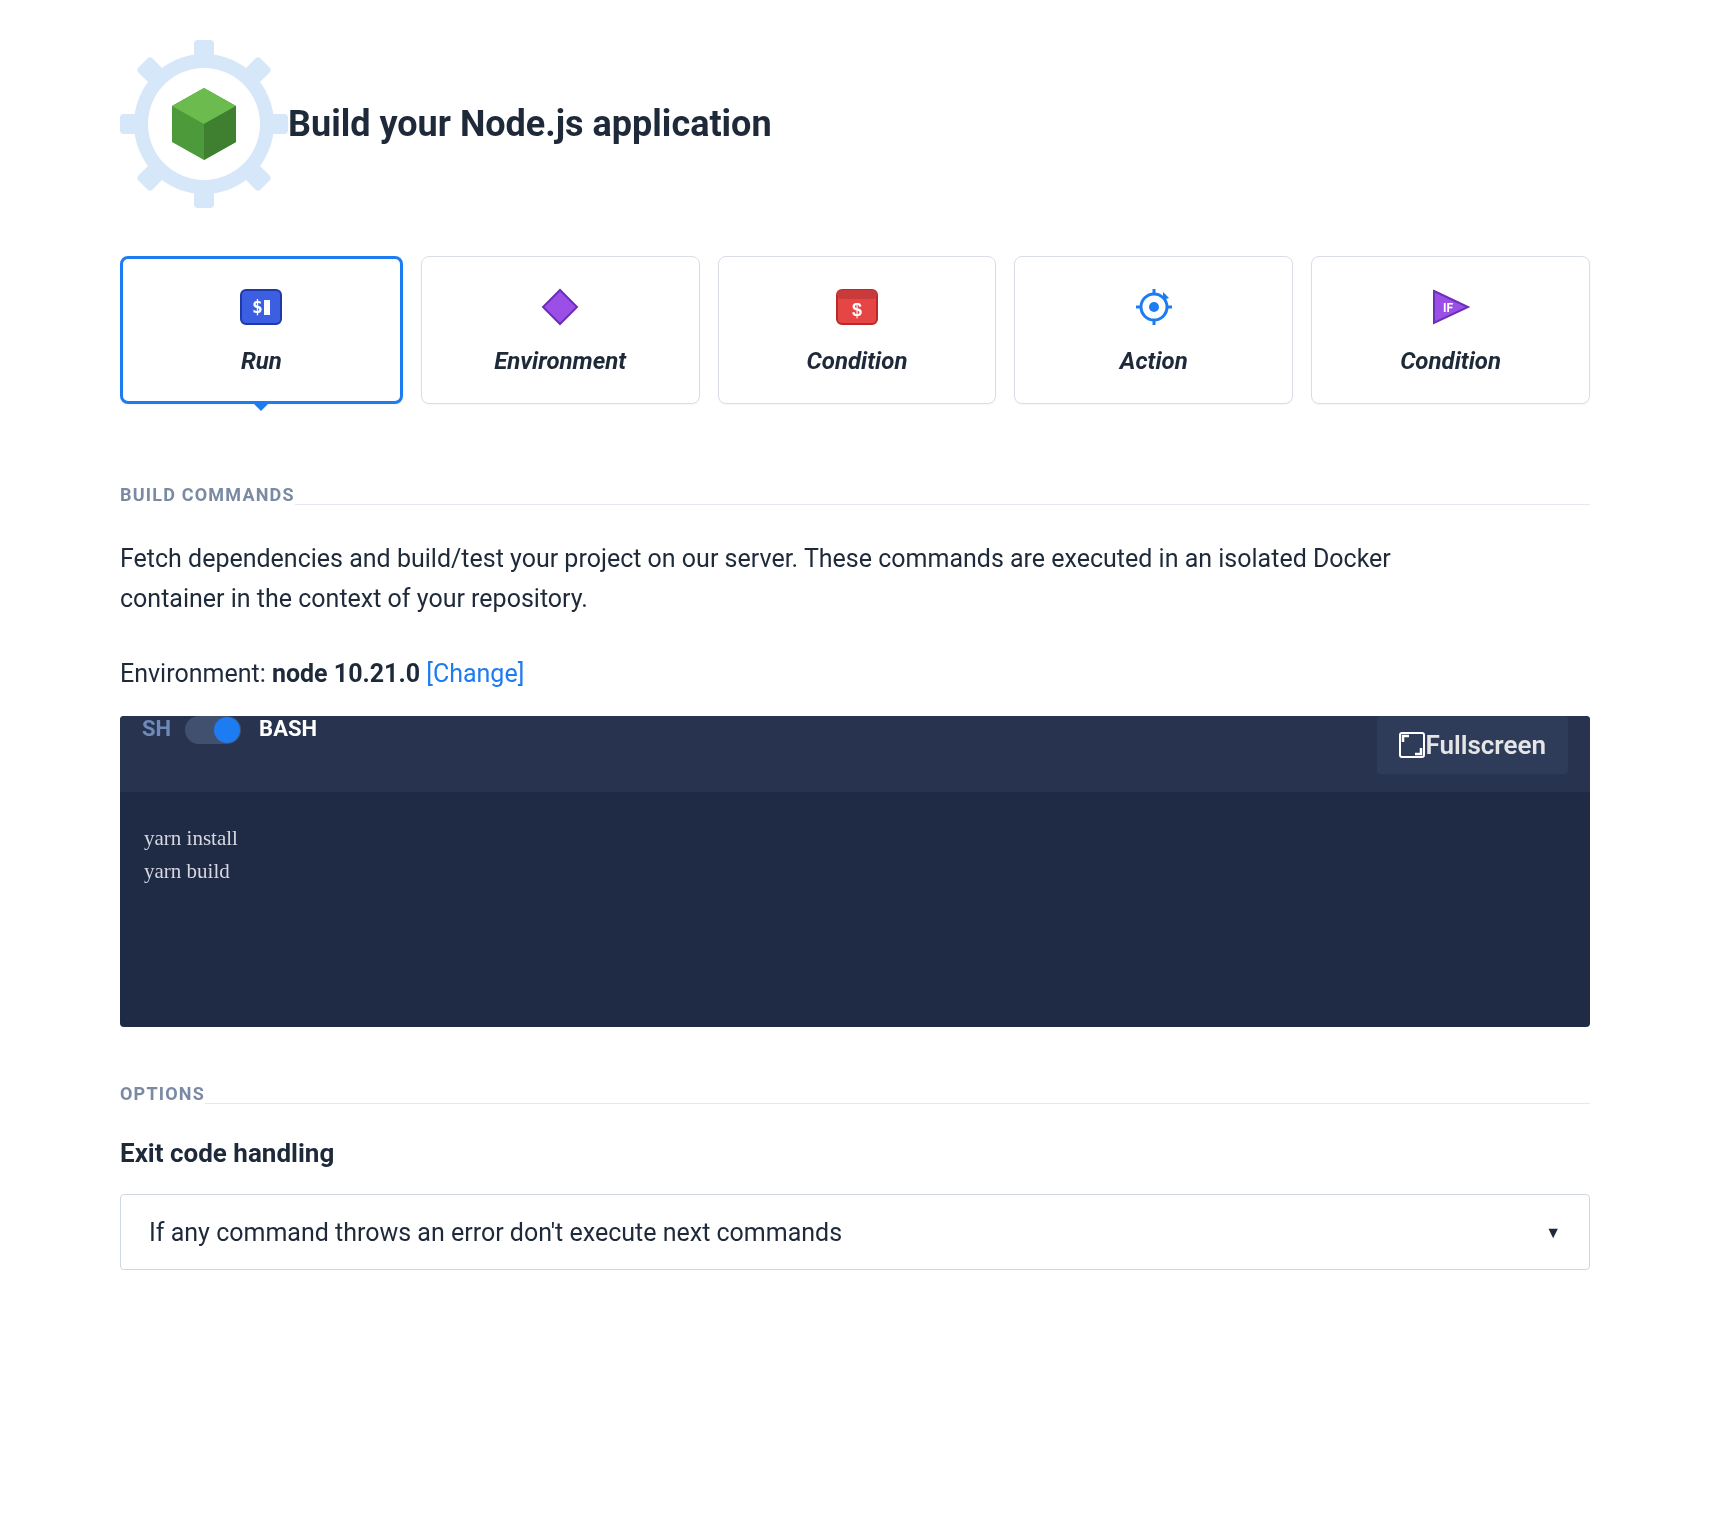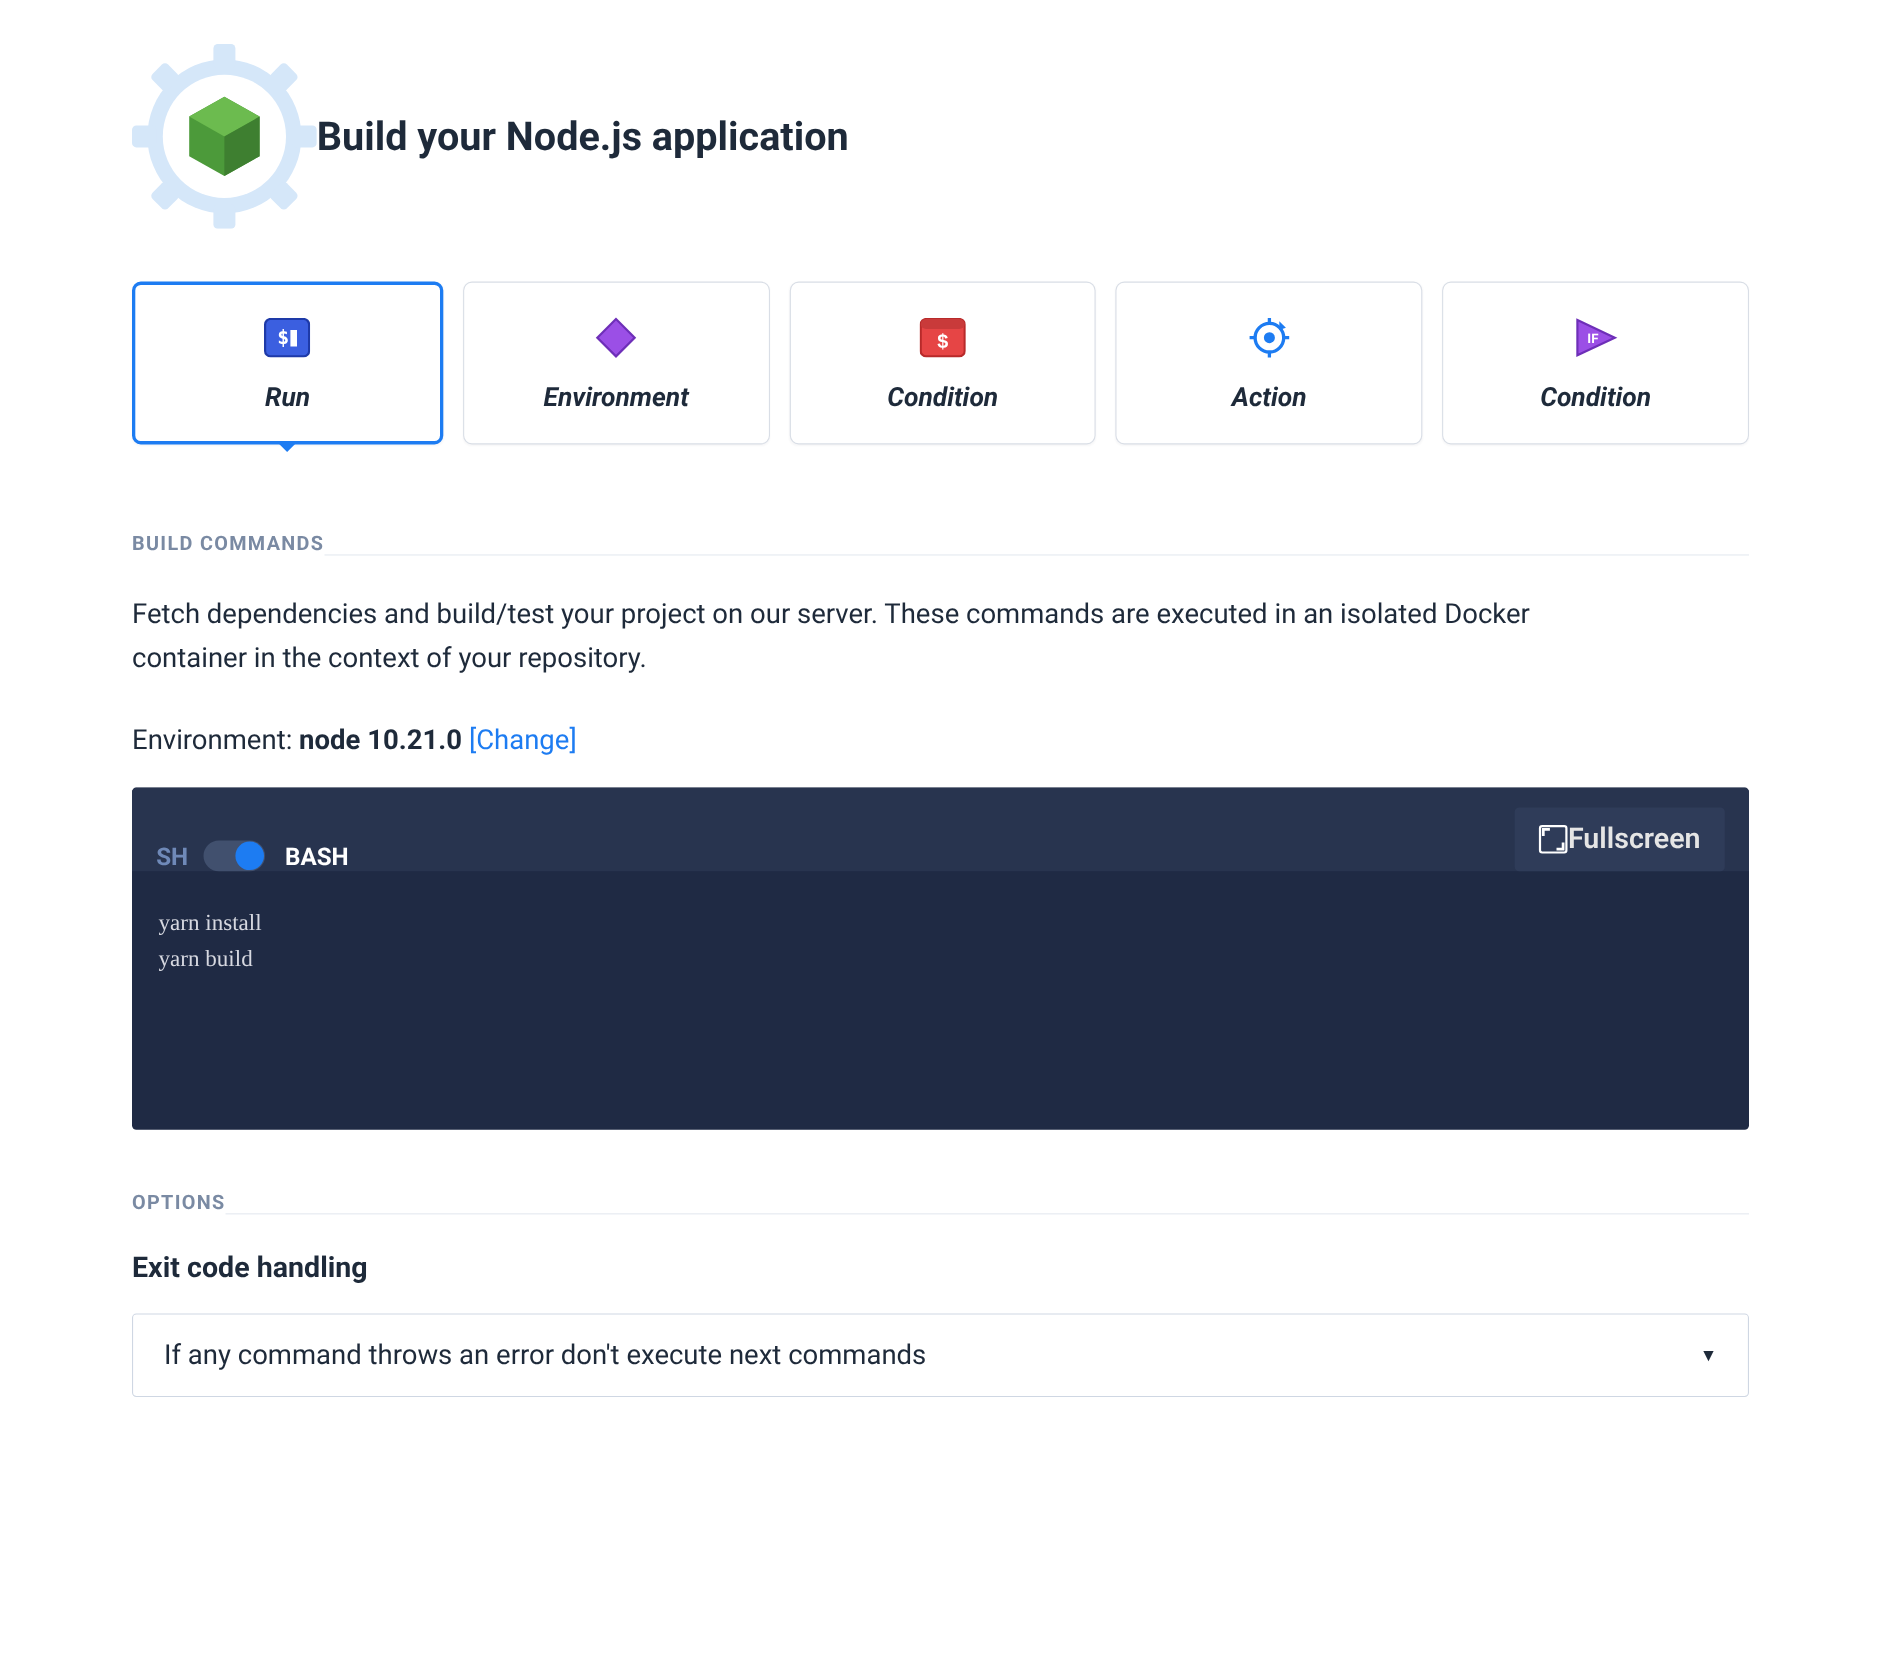--- a/index.html
+++ b/index.html
@@ -109,21 +109,21 @@
   .editor {
     background: #1f2a44;
     border-radius: 4px;
     overflow: hidden;
     margin-bottom: 56px;
   }
   .editor-toolbar {
     height: 76px;
     background: #28344f;
     display: flex;
-    align-items: flex-end;
+    align-items: flex-start;
     padding: 0 22px;
     gap: 14px;
   }
   .shell-sh { font-size: 22px; font-weight: 700; color: #6f89b8; }
   .toggle {
     width: 56px; height: 28px;
     background: #41506e;
     border-radius: 14px;
     position: relative;
     cursor: pointer;

